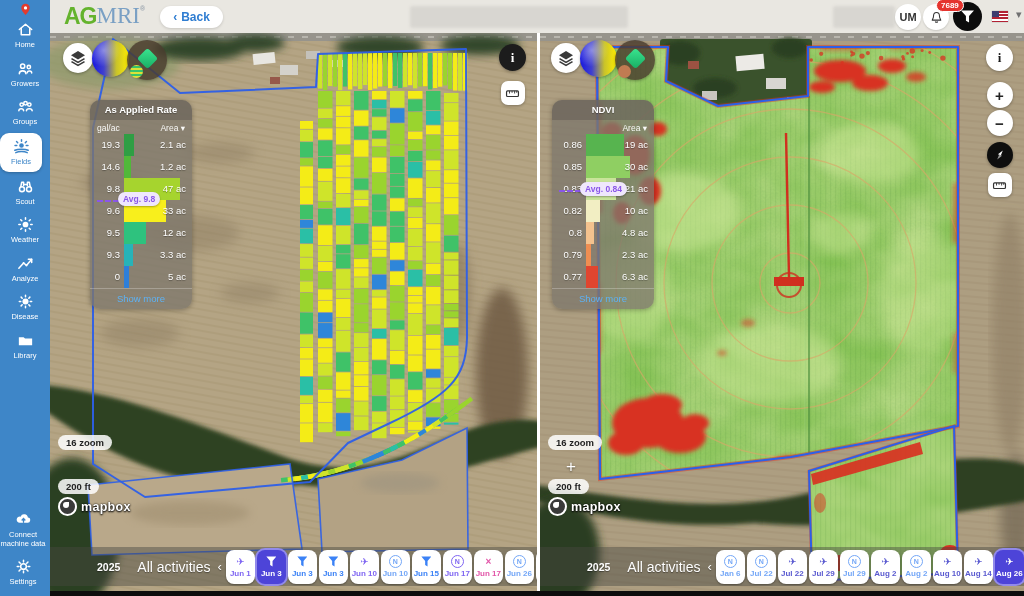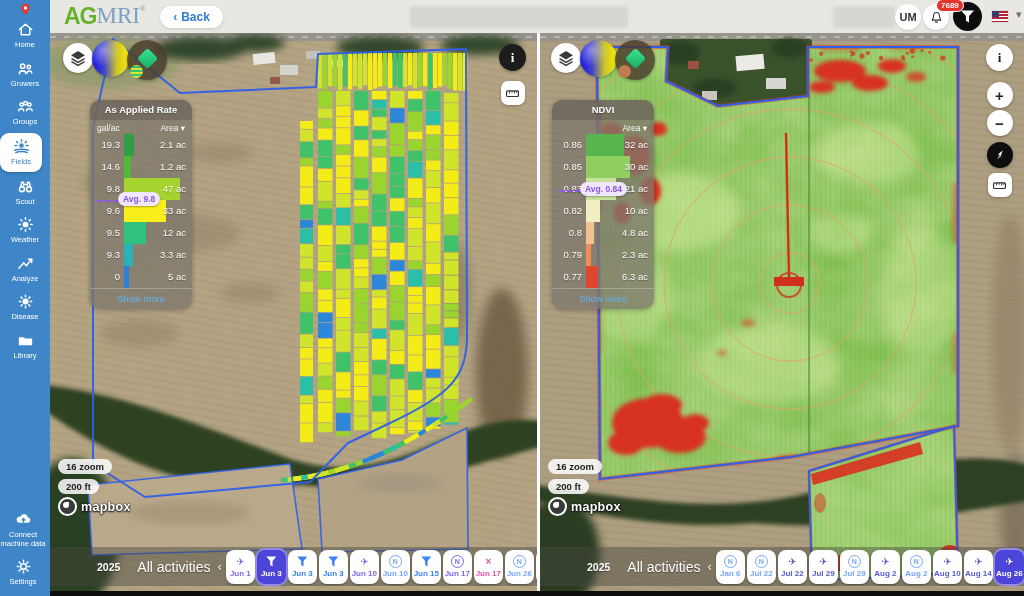--- a/index.html
+++ b/index.html
@@ -64,21 +64,21 @@
   .legend-rows{position:relative;}
   .legend-row{position:relative;height:22px;}
   .lr-value{position:absolute;left:2px;width:28px;text-align:right;font-size:9.5px;line-height:22px;text-shadow:0 1px 1px rgba(0,0,0,.35);}
   .lr-bar{position:absolute;left:34px;top:0;height:22px;}
   .lr-area{position:absolute;right:6px;font-size:9.5px;line-height:22px;text-shadow:0 1px 1px rgba(0,0,0,.35);}
   .avg-badge{position:absolute;left:28px;background:#efe7fc;color:#8a57e8;font-size:8.5px;font-weight:700;padding:2px 5px;border-radius:8px;box-shadow:0 1px 2px rgba(0,0,0,.3);white-space:nowrap;z-index:3;}
   .avg-line{position:absolute;left:7px;width:22px;border-top:2px dashed #8a57e8;z-index:3;}
   .show-more{height:20px;text-align:center;font-size:9.5px;line-height:20px;color:#5db2f5;border-top:1px solid rgba(255,255,255,.25);cursor:pointer;}
   
   .map-pill{position:absolute;left:8px;background:rgba(255,255,255,.85);border-radius:9px;padding:2px 8px;font-size:9.5px;font-weight:700;color:#222;z-index:10;}
-  .pill-zoom{top:426px;text-align:right;} .pill-scale{top:446px;}
+  .pill-zoom{top:402px;text-align:right;} .pill-scale{top:446px;}
   .mapbox{position:absolute;left:8px;top:464px;display:flex;align-items:center;gap:4px;z-index:10;}
   .mb-circle{width:15px;height:15px;border-radius:50%;background:#3a3a3a;border:2px solid #fff;position:relative;}
   .mb-circle:after{content:"";position:absolute;left:3px;top:3px;width:6px;height:6px;background:#fff;border-radius:50% 0 50% 50%;}
   .mb-text{font-size:12.5px;font-weight:700;color:#fff;text-shadow:0 0 2px #000,0 1px 2px #000;letter-spacing:.3px;}
   .plus-cross{position:absolute;left:26px;top:424px;color:#fff;font-size:17px;text-shadow:0 1px 2px rgba(0,0,0,.5);z-index:9;}
   
   .timeline{position:absolute;left:0;right:0;top:514px;height:39px;background:rgba(72,70,64,.45);display:flex;align-items:center;color:#fff;z-index:15;overflow:hidden;padding-left:32px;}
   .tl-year{font-size:10.5px;font-weight:700;margin-left:15px;text-shadow:0 1px 1px rgba(0,0,0,.4);white-space:nowrap;}
   .tl-filter{font-size:14px;margin-left:17px;text-shadow:0 1px 1px rgba(0,0,0,.4);white-space:nowrap;cursor:pointer;}
   .tl-chev{font-size:13px;margin:0 4px 0 7px;cursor:pointer;text-shadow:0 1px 1px rgba(0,0,0,.4);}
@@ -908,21 +908,21 @@
       <div class="legend" id="legend-right" style="left:12px;">
           <div class="legend-header">NDVI</div>
           <div class="legend-units">
             <span class="u-unit"></span>
             <span class="u-area">Area ▾</span>
           </div>
           <div class="legend-rows">
             <div class="legend-row">
               <span class="lr-value">0.86</span>
               <span class="lr-bar" style="width: 38px; background: rgb(87, 180, 79);"></span>
-              <span class="lr-area">32 ac</span>
+              <span class="lr-area">19 ac</span>
             </div>
             <div class="legend-row">
               <span class="lr-value">0.85</span>
               <span class="lr-bar" style="width: 44px; background: rgb(143, 207, 98);"></span>
               <span class="lr-area">30 ac</span>
             </div>
             <div class="legend-row">
               <span class="lr-value">0.83</span>
               <span class="lr-bar" style="width: 30px; background: rgb(201, 228, 154);"></span>
               <span class="lr-area">21 ac</span>

